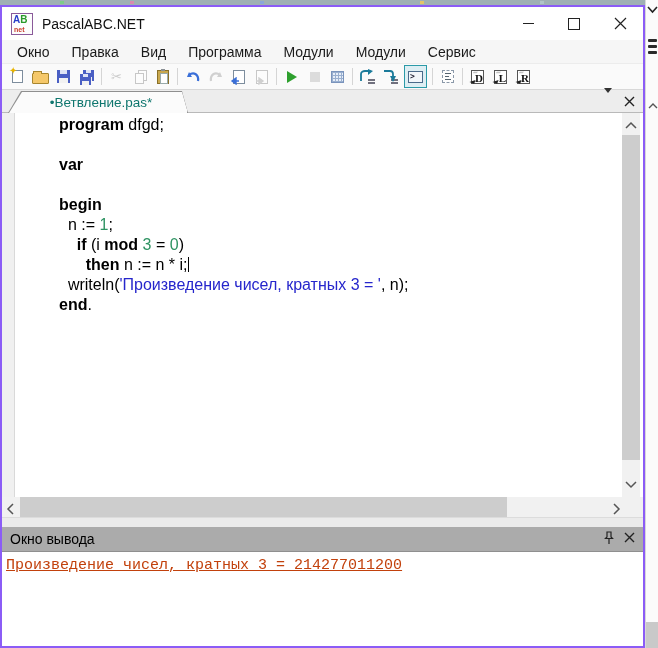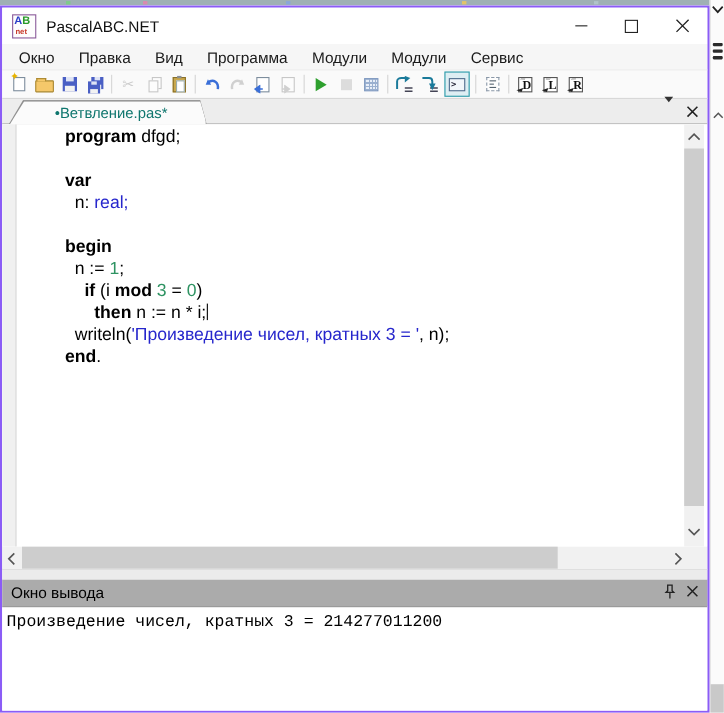--- a/index.html
+++ b/index.html
@@ -105,21 +105,21 @@
   .hs-thumb{position:absolute;left:18px;top:0;width:487px;height:20px;background:#cdcdcd;}
 
   .splitter{height:10px;background:#ebebeb;border-top:1px solid #dcdcdc;flex:0 0 auto;box-sizing:border-box;}
 
   
   .outhead{height:24px;background:#ababab;display:flex;align-items:center;flex:0 0 auto;position:relative;}
   .outhead-title{margin-left:8px;font-size:14px;color:#000;}
   .pin-btn{position:absolute;right:28px;top:4px;}
   .outx-btn{position:absolute;right:8px;top:5px;}
   .outbody{flex:1 1 auto;background:#fff;border-top:1px solid #8f8f8f;position:relative;}
-  .out-text{position:absolute;left:4px;top:5px;font-family:"Liberation Mono","DejaVu Sans Mono",monospace;font-size:15px;color:#000000;white-space:pre;}
+  .out-text{position:absolute;left:4px;top:5px;font-family:"Liberation Mono","DejaVu Sans Mono",monospace;font-size:15px;color:#c2410c;white-space:pre;text-decoration:underline;}
 </style>
 </head>
 <body>
 
 <div class="screen">
 
   <div class="top-sliver">
     <div class="speck" style="left:60px;background:#7ecb8a;"></div>
     <div class="speck" style="left:130px;background:#d98ab0;"></div>
     <div class="speck" style="left:260px;background:#8aa6d9;"></div>
@@ -326,21 +326,20 @@
         </span>
       </div>
     </div>
 
     <div class="editor">
       <div class="gutter"></div>
       <div class="code">
           <div class="code-line"><span class="seg kw">program</span><span class="seg pl"> dfgd;</span></div>
           <div class="code-line"></div>
           <div class="code-line"><span class="seg kw">var</span></div>
-          <div class="code-line"><span class="seg pl">  n: </span><span class="seg ty">real;</span></div>
           <div class="code-line"></div>
           <div class="code-line"><span class="seg kw">begin</span></div>
           <div class="code-line"><span class="seg pl">  n := </span><span class="seg num">1</span><span class="seg pl">;</span></div>
           <div class="code-line"><span class="seg pl">    </span><span class="seg kw">if</span><span class="seg pl"> (i </span><span class="seg kw">mod</span><span class="seg pl"> </span><span class="seg num">3</span><span class="seg pl"> = </span><span class="seg num">0</span><span class="seg pl">)</span></div>
           <div class="code-line"><span class="seg pl">      </span><span class="seg kw">then</span><span class="seg pl"> n := n * i;</span><span class="caret"></span></div>
           <div class="code-line"><span class="seg pl">  writeln(</span><span class="seg str">'Произведение чисел, кратных 3 = '</span><span class="seg pl">, n);</span></div>
           <div class="code-line"><span class="seg kw">end</span><span class="seg pl">.</span></div>
         </div>
       <div class="vscroll">
         <span class="vs-up">

